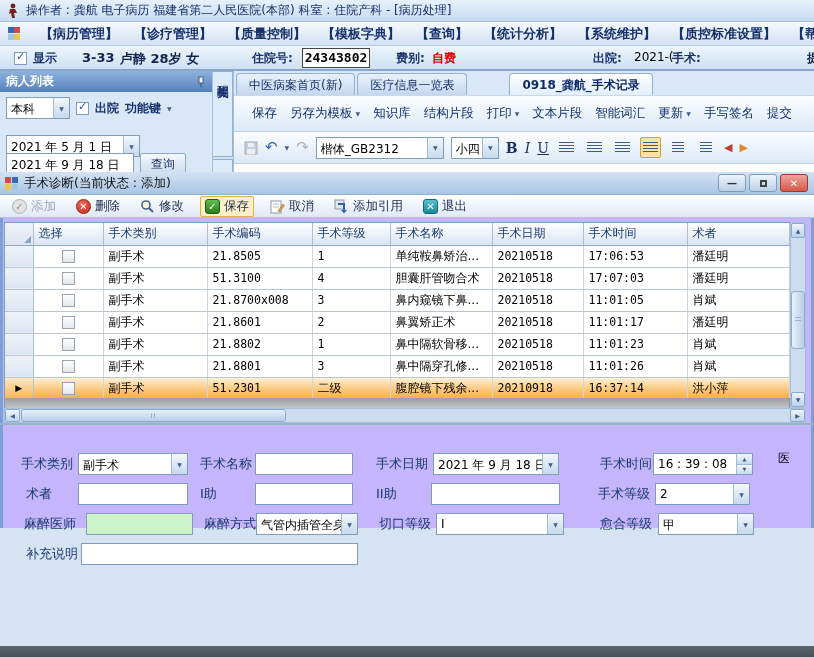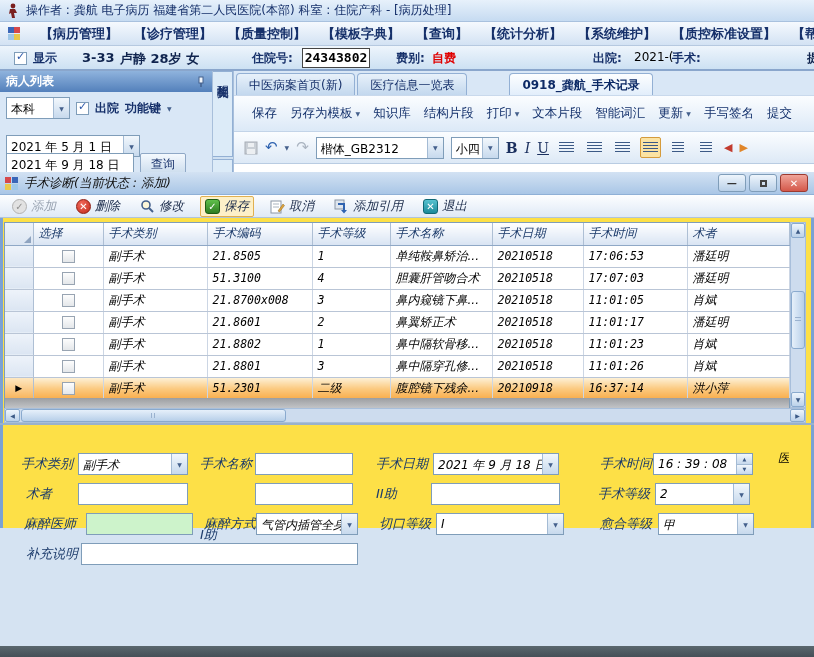--- a/index.html
+++ b/index.html
@@ -75,21 +75,21 @@
     display:flex; align-items:center; gap:7px; padding-left:10px; overflow:hidden; }
   .fmt-glyph { font-size:15px; line-height:1; }
   .fmt-bars { display:inline-block; width:15px; height:11px;
     background:repeating-linear-gradient(#3c5a86 0 1px, transparent 1px 3px); }
   .fmt-box { display:inline-flex; align-items:center; justify-content:center; width:21px; height:21px; border-radius:2px; }
   .fmt-box.on { background:#fbe3a3; border:1px solid #d59b3c; }
   .editorstrip { position:absolute; left:0; top:93px; width:580px; height:8px; background:#fff; }
 
   
   .dialog { position:absolute; left:0; top:172px; width:814px; height:356px;
-    background:#fde047; border-left:3px solid #7ba2d4; border-right:3px solid #7ba2d4;font-style:italic; }
+    background:#c4b5fd; border-left:3px solid #7ba2d4; border-right:3px solid #7ba2d4; }
   .dlg-title { position:absolute; left:-3px; top:0; width:814px; height:23px;
     background:linear-gradient(#d3e2f3,#a9c6e6); border-bottom:1px solid #8fb0d6;
     display:flex; align-items:center; gap:6px; padding-left:5px; }
   .dlg-title .txt { font-size:12.5px; color:#111; }
   .winbtns { position:absolute; right:6px; top:2px; display:flex; gap:3px; }
   .wbtn { width:28px; height:18px; border:1px solid #7f9db9; border-radius:3px;
     background:linear-gradient(#eef5fc,#b9d0e8); display:flex; align-items:center; justify-content:center;
     font-size:10px; font-weight:700; color:#333; }
   .wbtn.close { background:linear-gradient(#f0a59a,#d4584a); color:#fff; border-color:#9c3a30; }
   .wbtn .sq { width:7px; height:7px; border:2px solid #444; display:inline-block; }
@@ -546,21 +546,21 @@
     <span class="spin" style="left:650px; top:281px; width:100px;">
       <span class="spin-val">16 : 39 : 08</span>
       <span class="spin-btns">
           <span>▲</span>
           <span>▼</span>
         </span>
     </span>
 
     <span class="f-lbl" style="left:23px; top:311px;">术者</span>
     <span class="f-input" style="left:75px; top:311px; width:110px;"></span>
-    <span class="f-lbl" style="left:197px; top:311px;margin-top:41px;">I助</span>
+    <span class="f-lbl" style="left:197px; top:311px;">I助</span>
     <span class="f-input" style="left:252px; top:311px; width:98px;"></span>
     <span class="f-lbl" style="left:373px; top:311px;">II助</span>
     <span class="f-input" style="left:428px; top:311px; width:129px;"></span>
     <span class="f-lbl" style="left:595px; top:311px;">手术等级</span>
     <span class="f-combo" style="left:652px; top:311px; width:95px;">
       <span class="combo" style="width:95px;">
           <span class="combo-val">2</span>
           <span class="combo-btn">
             <span class="arr">▼</span>
           </span>

